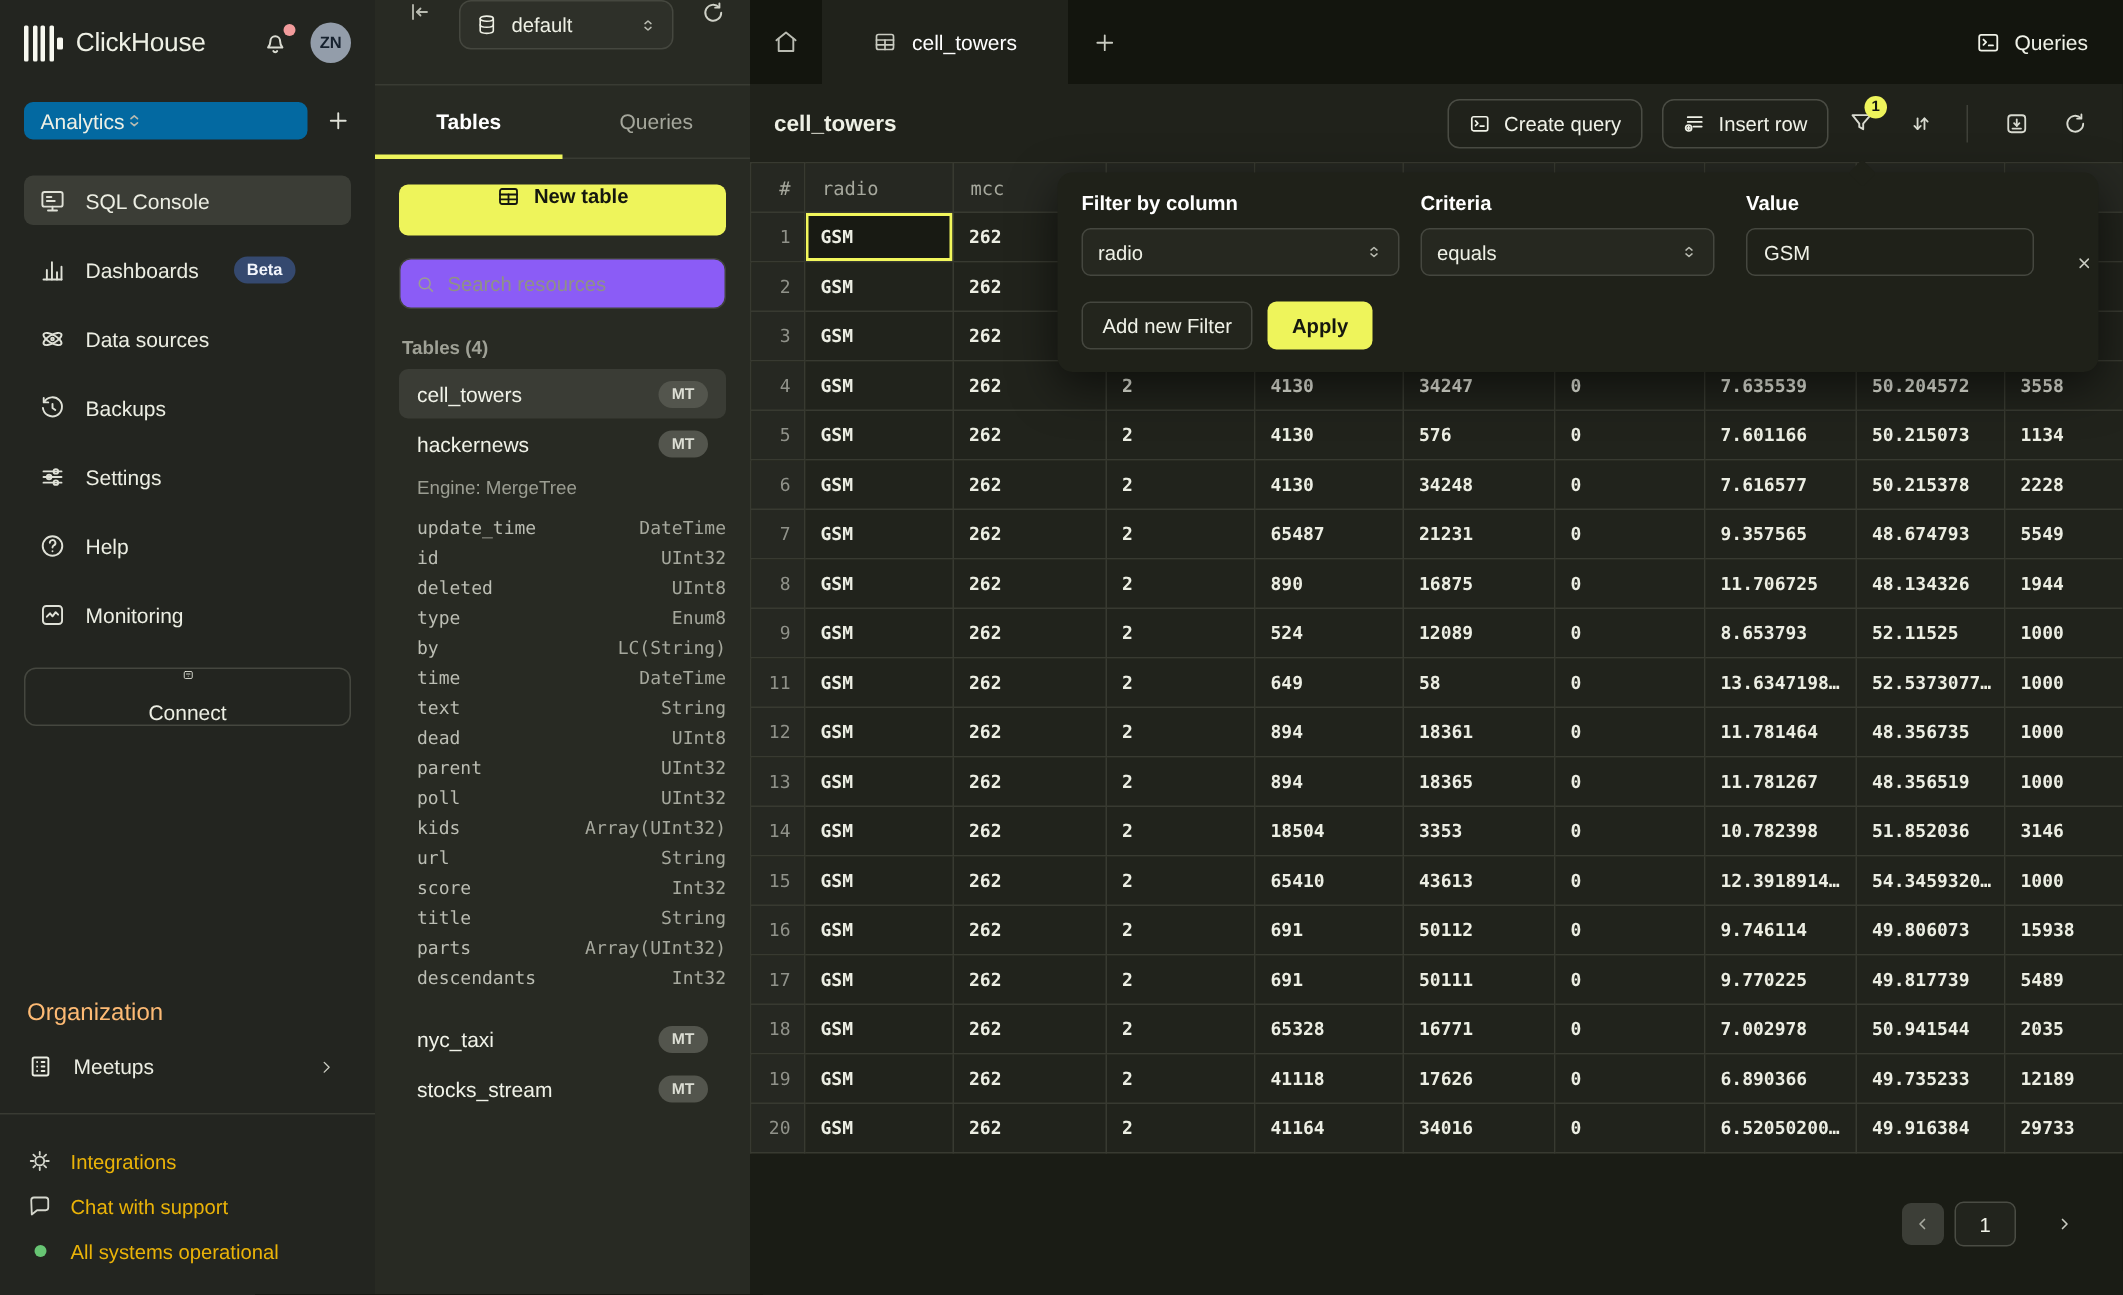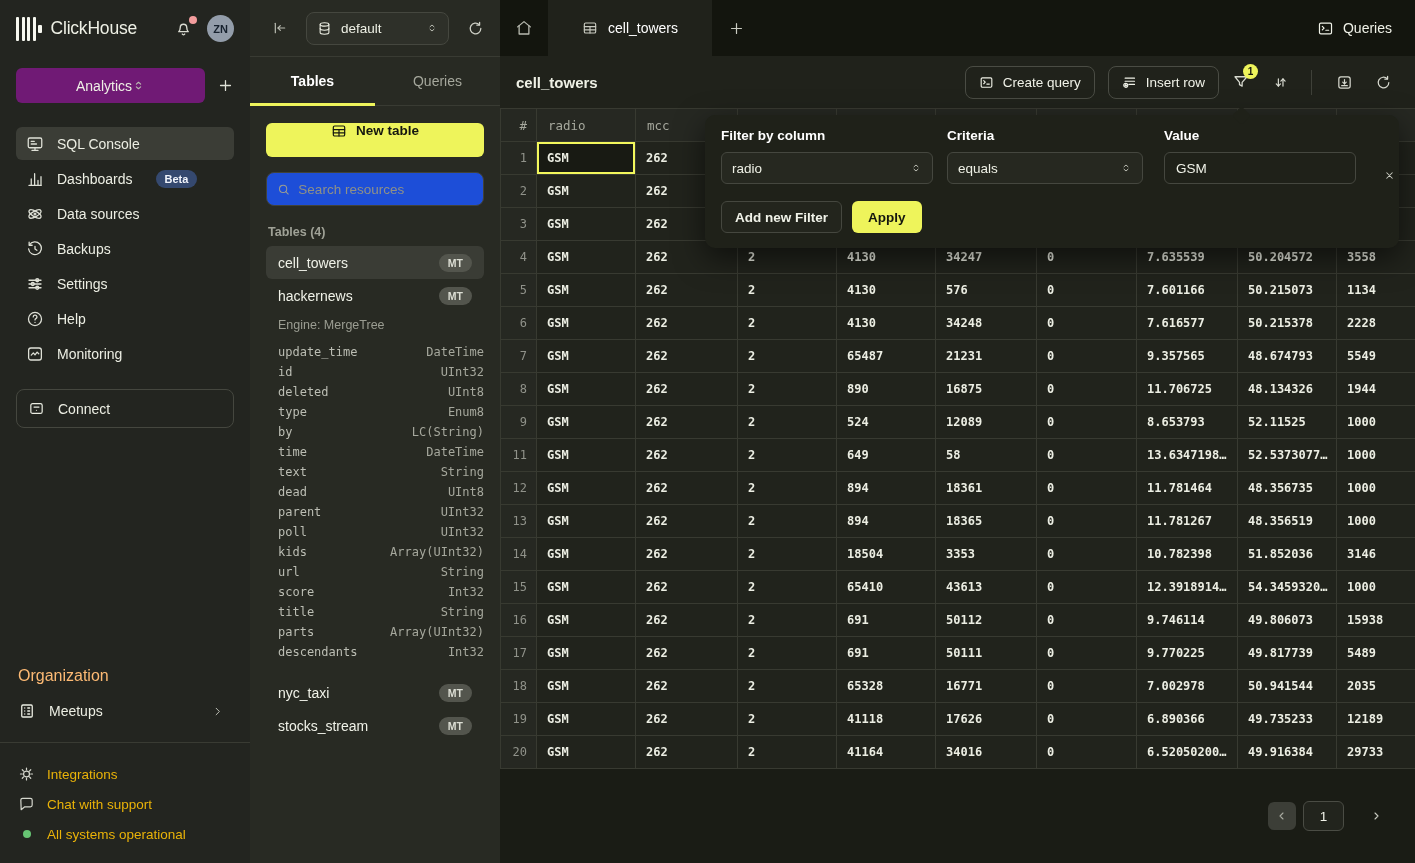--- a/index.html
+++ b/index.html
@@ -17,66 +17,66 @@
   .logo i { width:3px; background:#f7f8f0; border-radius:1px; margin-right:2.5px; }
   .logo b { width:3.5px; height:8px; background:#f7f8f0; align-self:center; border-radius:1px; }
   .brand { font-size:17.5px; font-weight:400; letter-spacing:-.2px; }
   .bell { margin-left:auto; position:relative; color:#d9dbd1; padding:2px; }
   .bell .dot { position:absolute; top:-1px; right:-2px; width:8px; height:8px; border-radius:50%;
     background:#f29c9c; }
   .avatar { width:27px; height:27px; border-radius:50%; background:#939daa; color:#16212e;
     font-size:11px; font-weight:700; display:flex; align-items:center; justify-content:center;
     margin-left:12px; }
   .ws-row { display:flex; align-items:center; gap:12px; margin-bottom:24px; }
-  .ws-select { flex:1; height:35px; background:#701a75; border-radius:6px; padding:0 11px;
-    display:flex; align-items:center; justify-content:center; font-size:14px; color:#eef0e5; }
+  .ws-select { flex:1; height:25px; background:#0369a1; border-radius:6px; padding:0 11px;
+    display:flex; align-items:center; justify-content:flex-start; font-size:14px; color:#eef0e5; }
   .ws-select .chev { color:#b9bbb1; }
   .plus-btn { color:#dfe1d7; }
-  .nav { display:flex; flex-direction:column; gap:2px; }
+  .nav { display:flex; flex-direction:column; gap:13px; }
   .nav-item { height:33px; border-radius:6px; display:flex; align-items:center; gap:13px;
     padding:0 10px; font-size:14px; color:#eceee3; }
   .nav-item.active { background:#3b3d36; }
   .nav-item .icon { color:#dfe1d7; }
   .badge-beta { margin-left:10px; background:#35496f; color:#f1f4fb; font-size:11px; font-weight:700;
     padding:3px 9px; border-radius:11px; }
   .connect { margin-top:19px; height:39px; border:1px solid #45473f; border-radius:8px;
     background:transparent; display:flex; align-items:center; gap:13px; padding:0 11px;
-    font-size:14px; color:#eceee3; font-family:inherit; }
+    font-size:14px; color:#eceee3; font-family:inherit;flex-direction:column; }
   .sb-spacer { flex:1; }
   .org-label { font-size:16px; color:#fdba74; margin:0 0 9px 2px; }
   .org-item { height:34px; display:flex; align-items:center; gap:13px; padding:0 10px 0 2px;
     font-size:14px; color:#eceee3;justify-content:space-between; }
   .org-item .chev-r { margin-left:auto; color:#c9cbc1; }
   .sb-divider { border-top:1px solid #393b33; margin:14px -16px 16px; }
   .foot-item { height:30px; display:flex; align-items:center; gap:12px; padding:0 2px;
     font-size:13.5px; color:#eab308; }
   .foot-item .icon { color:#d5d7cd; width:17px; display:flex; justify-content:center; }
   .status-dot { width:8px; height:8px; border-radius:50%; }
 
   
   .explorer { width:250px; flex:none; background:#282a23; display:flex; flex-direction:column; }
-  .exp-top { height:57px; flex:none; border-bottom:1px solid #393b33; display:flex; align-items:center;
+  .exp-top { height:57px; flex:none; border-bottom:1px solid #393b33; display:flex; 
     padding:0 16px 0 22px; gap:18px; }
   .collapse-btn { color:#b9bbb1; }
   .db-select { flex:1; height:33px; border:1px solid #45473f; border-radius:8px; background:#2e3029;
     display:flex; align-items:center; gap:9px; padding:0 10px; font-size:13.5px; color:#eef0e5; }
   .db-select .chev { margin-left:auto; color:#b9bbb1; }
   .exp-refresh { color:#cfd1c7; }
   .exp-tabs { height:49px; flex:none; display:flex; border-bottom:1px solid #393b33; }
   .exp-tab { flex:1; display:flex; align-items:center; justify-content:center; font-size:14px;
     color:#a5a79c; position:relative; }
   .exp-tab.active { color:#ffffff; font-weight:600; }
   .exp-tab.active::after { content:""; position:absolute; left:0; right:0; bottom:-1px; height:3px;
     background:#eef45b; }
   .exp-body { padding:17px 16px; overflow:hidden; }
   .new-table-btn { width:100%; height:34px; background:#eef45b; border:none; border-radius:6px;
     color:#15170f; font-size:13.5px; font-weight:600; display:flex; 
     justify-content:center; gap:9px; font-family:inherit; }
   .search-box { margin-top:15px; height:34px; border:1px solid #40423a; border-radius:8px;
-    background:#1d4ed8; display:flex; align-items:center; gap:8px; padding:0 10px; }
+    background:#8b5cf6; display:flex; align-items:center; gap:8px; padding:0 10px; }
   .search-box input { background:transparent; border:none; outline:none; color:#eef0e5;
     font-size:13.5px; width:100%; font-family:inherit; }
   .search-box input::placeholder { color:#8f9187; }
   .search-box .icon { color:#9b9d92; }
   .section-label { margin:19px 2px 7px; font-size:12.5px; font-weight:600; color:#9fa196; }
   .tbl-item { height:33px; border-radius:6px; display:flex; align-items:center; padding:0 12px;
     font-size:14px; color:#f0f2e8; }
   .tbl-item.selected { background:#3a3c35; }
   .mt-pill { margin-left:auto; background:#53554d; color:#dcded4; font-size:10.5px; font-weight:700;
     padding:3px 9px; border-radius:10px; }
@@ -146,21 +146,21 @@
     display:flex; align-items:center; justify-content:space-between; padding:0 10px;
     font-size:13.5px; color:#eef0e5; }
   .fp-select .chev { color:#b9bbb1; }
   .fp-input { width:192px; height:32px; border:1px solid #45473f; border-radius:6px;
     background:transparent; color:#f0f2e8; font-size:13.5px; padding:0 11px; outline:none;
     font-family:inherit; }
   .fp-close { margin:32px 0 0 14px; width:24px; height:30px; display:flex; align-items:center;
     justify-content:center; color:#c9cbc1; }
   .fp-actions { display:flex; margin-top:11px; }
   .fp-add { height:32px; border:1px solid #45473f; border-radius:6px; background:#23251d;
-    color:#f0f2e8; font-size:13.5px; font-weight:700; padding:0 13px; font-family:inherit; }
+    color:#f0f2e8; font-size:13.5px; font-weight:400; padding:0 13px; font-family:inherit; }
   .fp-apply { height:32px; border:none; border-radius:6px; background:#eef45b; color:#15170f;
     font-size:13.5px; font-weight:600; padding:0 16px; margin-left:10px; font-family:inherit; }
 </style>
 </head>
 <body>
 
 <div class="app" data-interactable="false">
 
   <aside class="sidebar" data-interactable="false">
     <div class="brand-row" data-interactable="false">

